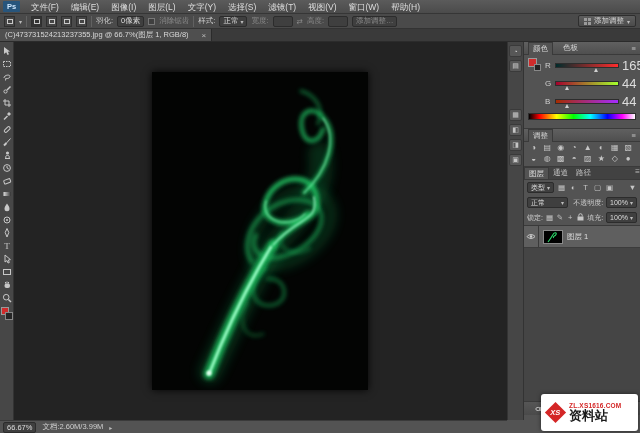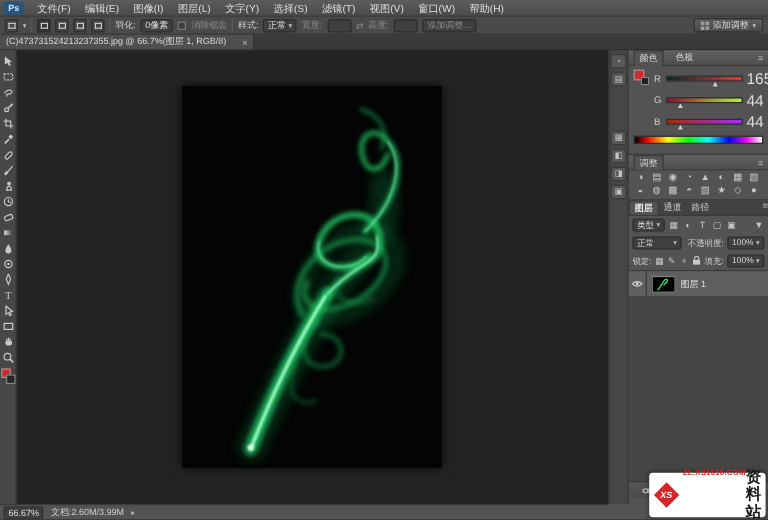--- a/index.html
+++ b/index.html
@@ -104,21 +104,21 @@
   
   #adj-panel { border-bottom:1px solid #3a3a3a; padding-bottom:2px; }
   .adj-sub { padding:2px 5px 1px; color:#cfcfcf; }
   .adj-row { display:flex; padding:0 3px; }
   .adj-icon { width:13.5px; height:11px; display:flex; align-items:center;
     justify-content:center; color:#c6c6c6; font-size:8px; }
 
   
   #layers-tabs { height:13px; background:#424242; display:flex; border-bottom:1px solid #3a3a3a; }
   #layers-tabs .ptab { font-size:7.5px; color:#c9c9c9; }
-  #layers-tabs .ptab.active { color:#e4e4e4;font-weight:bold; }
+  #layers-tabs .ptab.active { color:#e4e4e4; }
   .lrow { display:flex; align-items:center; gap:3px; padding:2px 3px; font-size:7px; }
   .sel { background:#3f3f3f; border:1px solid #2c2c2c; border-radius:2px;
     height:11px; display:flex; align-items:center; gap:2px; padding:0 3px; color:#ddd; }
   .arrow { font-size:6px; color:#bbb; }
   .ficon { color:#c6c6c6; font-size:7.5px; width:9px; text-align:center; }
   #layer-list { background:#454545; border-top:1px solid #3a3a3a; height:176px; }
   .layer-row { display:flex; align-items:center; height:22px;
     border-bottom:1px solid #3c3c3c; }
   .layer-row.selected { background:#5f5f5f; }
   .eye-cell { width:15px; height:100%; border-right:1px solid #3a3a3a;
@@ -138,21 +138,21 @@
     align-items:center; gap:6px; padding:0 3px; font-size:7.5px; color:#cfcfcf; }
 
   
   #watermark { position:absolute; right:2px; bottom:2px; width:97px; height:37px;
     background:#fff; border-radius:3px; box-shadow:0 0 4px rgba(0,0,0,.5);
     display:flex; align-items:center; padding:2px 4px; gap:3px; z-index:10; }
   #wm-diamond { width:15px; height:15px; background:#d42626; transform:rotate(45deg);
     display:flex; align-items:center; justify-content:center; flex:none; margin:0 3px; }
   #wm-diamond span { transform:rotate(-45deg); color:#fff; font-size:7.5px;
     font-weight:bold; font-style:italic; }
-  .wm-text { display:flex; flex-direction:row; line-height:1.1; }
+  .wm-text { display:flex; flex-direction:column; line-height:1.1; }
   .wm-url { color:#d42626; font-size:6.5px; font-weight:bold; letter-spacing:.2px; }
   .wm-name { color:#1a1a1a; font-size:13px; font-weight:bold; }
 </style>
 </head>
 <body>
 
 <div id="app">
 
   <div id="menubar">
     <div id="ps-logo">Ps</div>

